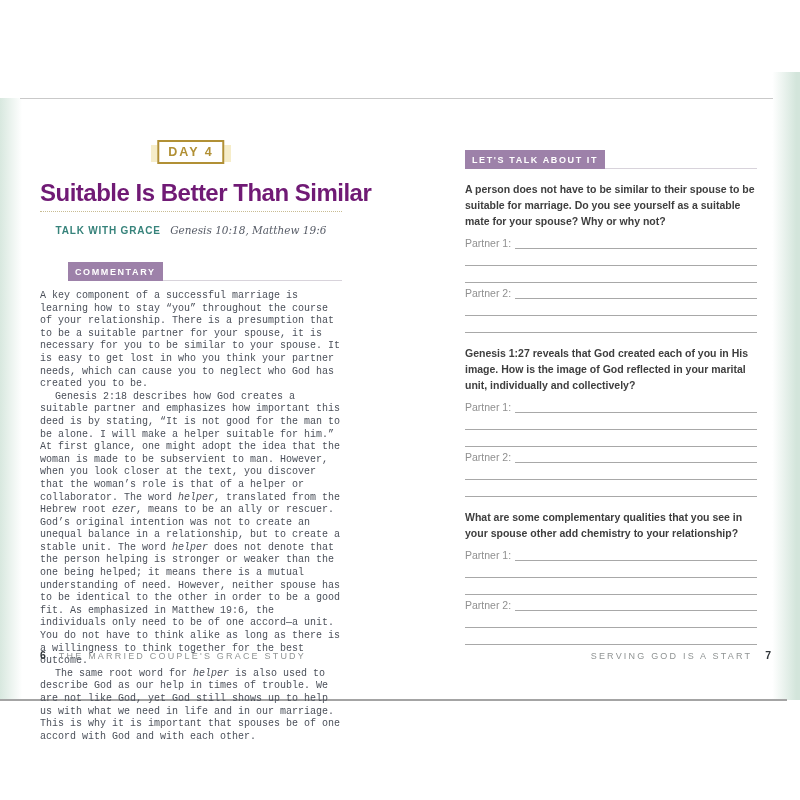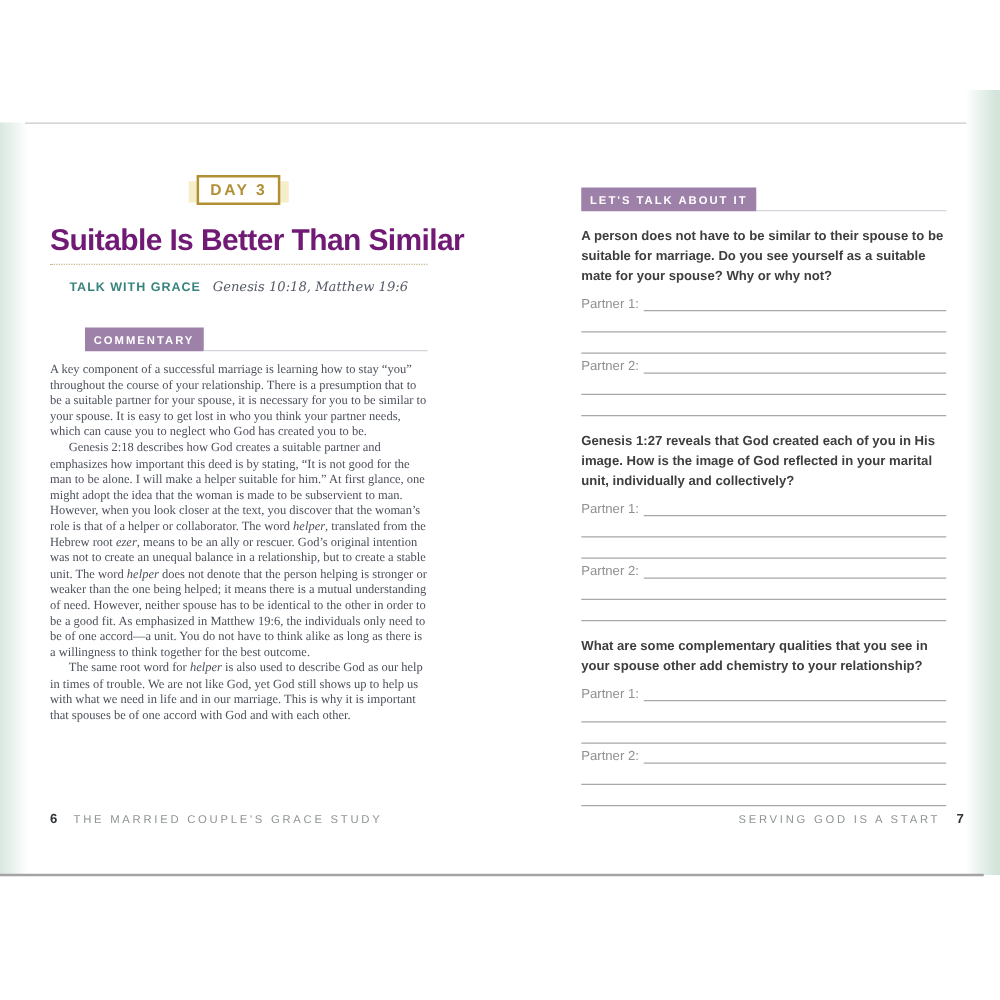--- a/index.html
+++ b/index.html
@@ -49,21 +49,21 @@
 
   .section-row { display:flex; align-items:flex-end; }
   .page-left .section-row { margin-top:24px;margin-left:28px; }
   .section-badge {
     background:#9d81a9; color:#ffffff; font-weight:bold; font-size:9px;
     letter-spacing:1.6px; padding:5px 7px 4px; white-space:nowrap;
   }
   .section-rule { flex:1; height:1px; background:#d8d3db; }
 
   .body-text {
-    margin-top:9px; font-family:Liberation Serif, serif;
+    margin-top:9px; font-family:Liberation Mono, monospace;
     font-size:10px; line-height:12.6px; color:#4b505a;
   }
   .body-text p { margin:0; }
   .body-text p.indent { text-indent:15px; }
 
   
   .page-right { position:absolute; left:465px; top:150px; width:292px; }
 
   .q-text {
     margin:12px 0 4px; font-weight:bold; font-size:10.5px;
@@ -89,21 +89,21 @@
   <div class="edge-left"></div>
   <div class="edge-right"></div>
   <div class="rule-top"></div>
   <div class="rule-bottom"></div>
 
   <div class="page-left">
 
     <div class="banner">
       <div class="ribbon"></div>
       <div class="day-box">
-        <span>DAY 3</span>
+        <span>DAY 4</span>
       </div>
     </div>
 
     <h1 class="title">Suitable Is Better Than Similar</h1>
 
     <div class="dotted-rule"></div>
 
     <div class="read-row">
       <span class="read-label">TALK WITH GRACE</span>
       <span class="read-refs">Genesis 10:18, Matthew 19:6</span>

